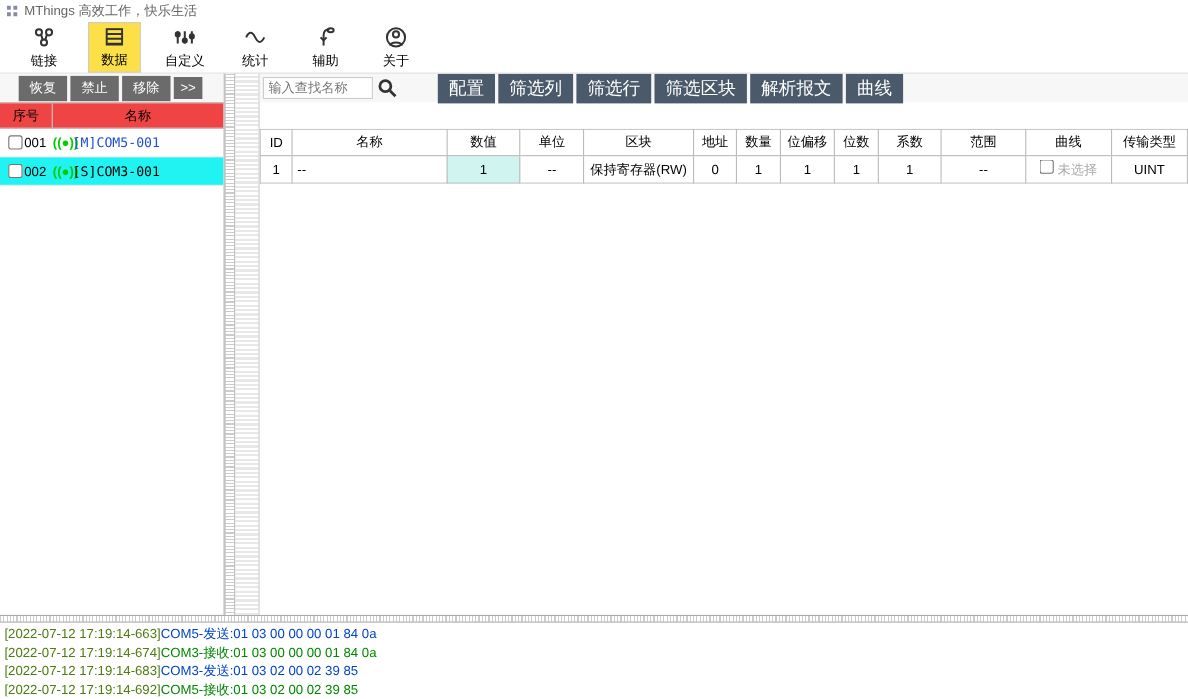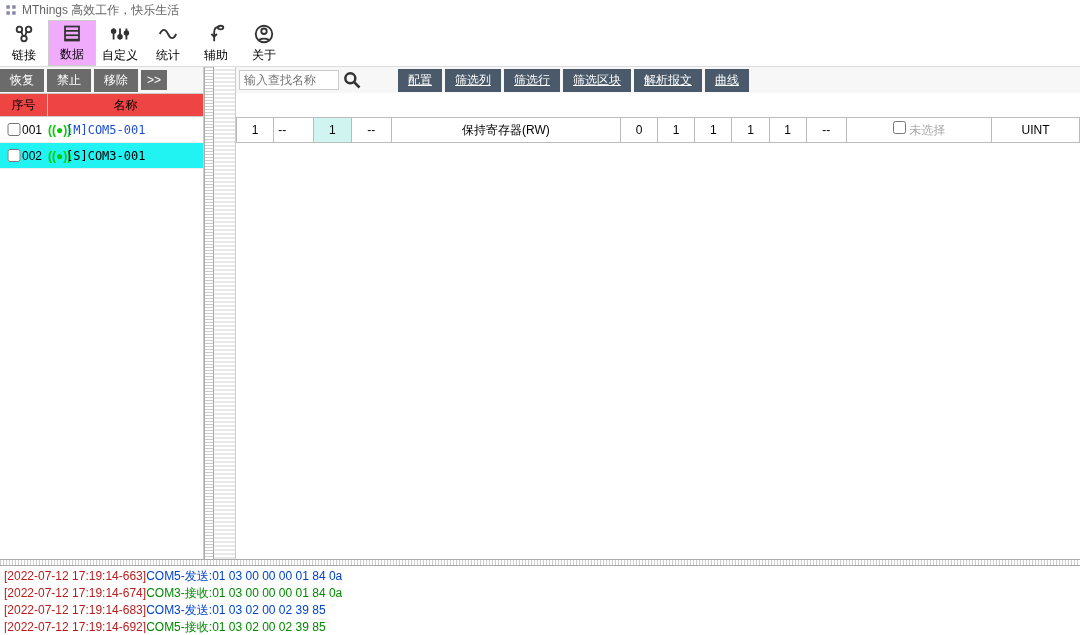--- a/index.html
+++ b/index.html
@@ -1,56 +1,56 @@
 <!DOCTYPE html>
 <html><head>
   <meta charset="utf-8">
   <style>
     * { margin: 0; padding: 0; box-sizing: border-box; font-family: "Microsoft YaHei", sans-serif; font-size: 12px; }
     body { width: 1080px; height: 635px; background: #fff; overflow: hidden; position: relative; }
     .titlebar { height: 20px; display: flex; align-items: center; padding-left: 4px; color: #666; }
     .titlebar-icon { width: 14px; height: 14px; margin-right: 4px; color: #88a; }
     .toolbar { height: 47px; display: flex; border-bottom: 1px solid #ddd; }
-    .tool-btn { width: 48px; display: flex; flex-direction: column; align-items: center; justify-content: center; padding: 2px 0; cursor: pointer; }
+    .tool-btn { width: 48px; display: flex; flex-direction: column; align-items: center; justify-content: center; padding: 2px 0; cursor: pointer; margin-left: 16px; }
     .tool-btn svg { width: 22px; height: 22px; }
     .tool-btn span { font-size: 12px; margin-top: 2px; }
-    .tool-btn.active { background: #f0abfc; border: 1px solid #ccc; }
+    .tool-btn.active { background: #fde047; border: 1px solid #ccc; }
     .content-row { display: flex; height: 492px; }
     .left-pane { width: 204px; border-right: 1px solid #ccc; display: flex; flex-direction: column; }
-    .left-toolbar { height: 26px; display: flex; align-items: center; gap: 3px; padding: 2px 0; background: #f7f7f7; }
+    .left-toolbar { height: 26px; display: flex; align-items: center; gap: 3px; padding: 2px 17px; background: #f7f7f7; }
     .btn-g { padding: 3px 10px; background: #6b6b6b; color: #fff; border: none; cursor: pointer; font-size: 12px; }
     .btn-arrow { padding: 3px 6px; background: #6b6b6b; color: #fff; border: none; cursor: pointer; font-size: 12px; }
     .left-header { height: 24px; display: flex; border-top: 1px solid #ccc; border-bottom: 1px solid #ccc; background: #ef4444; }
     .lh-col1 { width: 48px; border-right: 1px solid #ccc; display: flex; align-items: center; justify-content: center; }
     .lh-col2 { flex: 1; display: flex; align-items: center; justify-content: center; }
     .dev-row { height: 26px; display: flex; align-items: center; border-bottom: 1px solid #eee; }
     .dev-row.sel { background: #21f2f2; }
     .dev-chk { width: 16px; margin-left: 6px; }
     .dev-num { width: 26px; }
     .dev-ico { width: 18px; color: #0c0; font-weight: bold; }
     .dev-name { font-family: Consolas, monospace; }
     .dev-name.blue { color: #1d4ed8; }
     .vsplit { width: 10px; background: repeating-linear-gradient(#ccc 0 1px, #fff 1px 3px); border-left: 1px solid #aaa; border-right: 1px solid #aaa; cursor: col-resize; }
     .gutter { width: 22px; background: repeating-linear-gradient(#fff 0 2px, #e8e8e8 2px 4px); border-right: 1px solid #ccc; }
     .right-pane { flex: 1; display: flex; flex-direction: column; overflow: hidden; gap: 24px; }
     .right-toolbar { height: 26px; display: flex; align-items: center; gap: 3px; padding: 2px 3px; background: #f7f7f7; }
     .search-box { width: 100px; padding: 2px 4px; border: 1px solid #ccc; color: #aaa; }
     .search-icon { width: 20px; height: 20px; }
-    .btn-b { padding: 3px 10px; background: #4a5a6a; color: #fff; border: none; cursor: pointer; font-size: 12px; text-decoration: underline; }
+    .btn-b { padding: 3px 10px; background: #4a5a6a; color: #fff; border: none; cursor: pointer; font-size: 16px; }
     .data-table { width: 100%; border-collapse: collapse; }
     .data-table th, .data-table td { border: 1px solid #bbb; padding: 3px 4px; text-align: center; height: 22px; white-space: nowrap; }
     .data-table th { background: #fff; font-weight: normal; }
     .td-hl { background: #d0f5f0; }
     .table-scroll { overflow: auto; position: relative; }
     .hsplit { height: 7px; background: repeating-linear-gradient(90deg, #ccc 0 1px, #fff 1px 3px); border-top: 1px solid #aaa; border-bottom: 1px solid #aaa; cursor: row-resize; }
     .log-pane { height: 67px; padding: 2px 4px; font-family: Consolas, monospace; font-size: 12px; overflow: hidden; }
     .log-line { white-space: pre; }
     .lg-blue { color: #0044cc; }
     .lg-green { color: #008800; }
-    .lg-gray { color: #b91c1c; }
+    .lg-gray { color: #4d7c0f; }
     .row-unsel { color: #aaa; margin-top: 31px; }
   </style>
 </head>
 <body>
 
 <div class="titlebar">
   <svg class="titlebar-icon" viewBox="0 0 24 24">
       <path fill="currentColor" d="M4 4h6v6H4zM14 4h6v6h-6zM4 14h6v6H4zM14 14h6v6h-6z"></path>
     </svg>
   <span>MThings  高效工作，快乐生活</span>
@@ -150,20 +150,35 @@
       <button class="btn-b">配置</button>
       <button class="btn-b">筛选列</button>
       <button class="btn-b">筛选行</button>
       <button class="btn-b">筛选区块</button>
       <button class="btn-b">解析报文</button>
       <button class="btn-b">曲线</button>
     </div>
     <div class="table-scroll">
       <table class="data-table">
         <tbody>
+            <tr>
+          <th style="width:30px">ID</th>
+          <th style="width:150px">名称</th>
+          <th style="width:70px">数值</th>
+          <th style="width:60px">单位</th>
+          <th style="width:100px">区块</th>
+          <th style="width:40px">地址</th>
+          <th style="width:40px">数量</th>
+          <th style="width:50px">位偏移</th>
+          <th style="width:40px">位数</th>
+          <th style="width:60px">系数</th>
+          <th style="width:80px">范围</th>
+          <th style="width:80px">曲线</th>
+          <th style="width:70px">传输类型</th>
+        </tr>
         <tr>
           <td>1</td>
           <td style="text-align:left">--</td>
           <td class="td-hl">1</td>
           <td>--</td>
           <td>保持寄存器(RW)</td>
           <td>0</td>
           <td>1</td>
           <td>1</td>
           <td>1</td>

